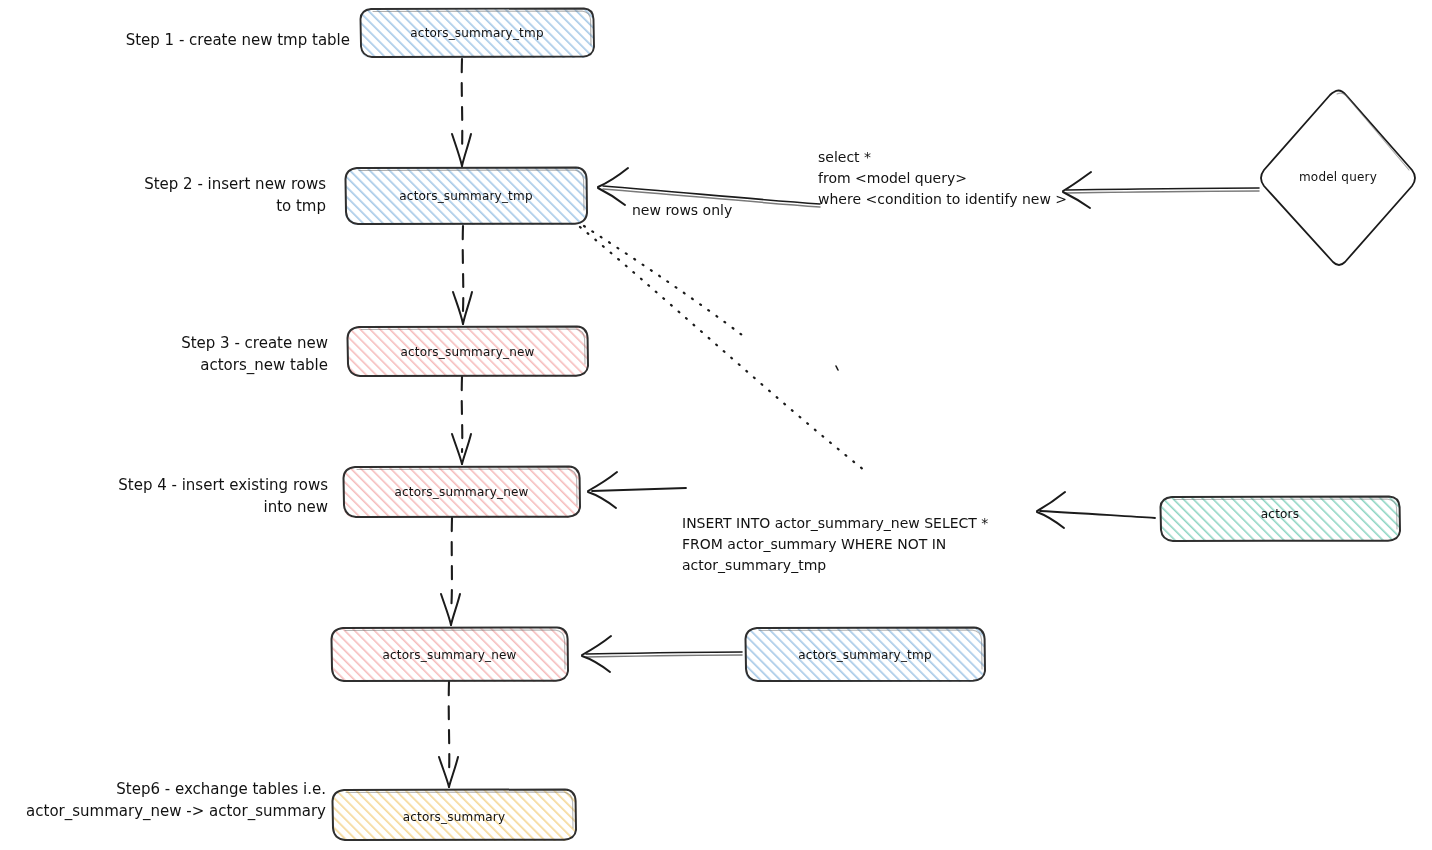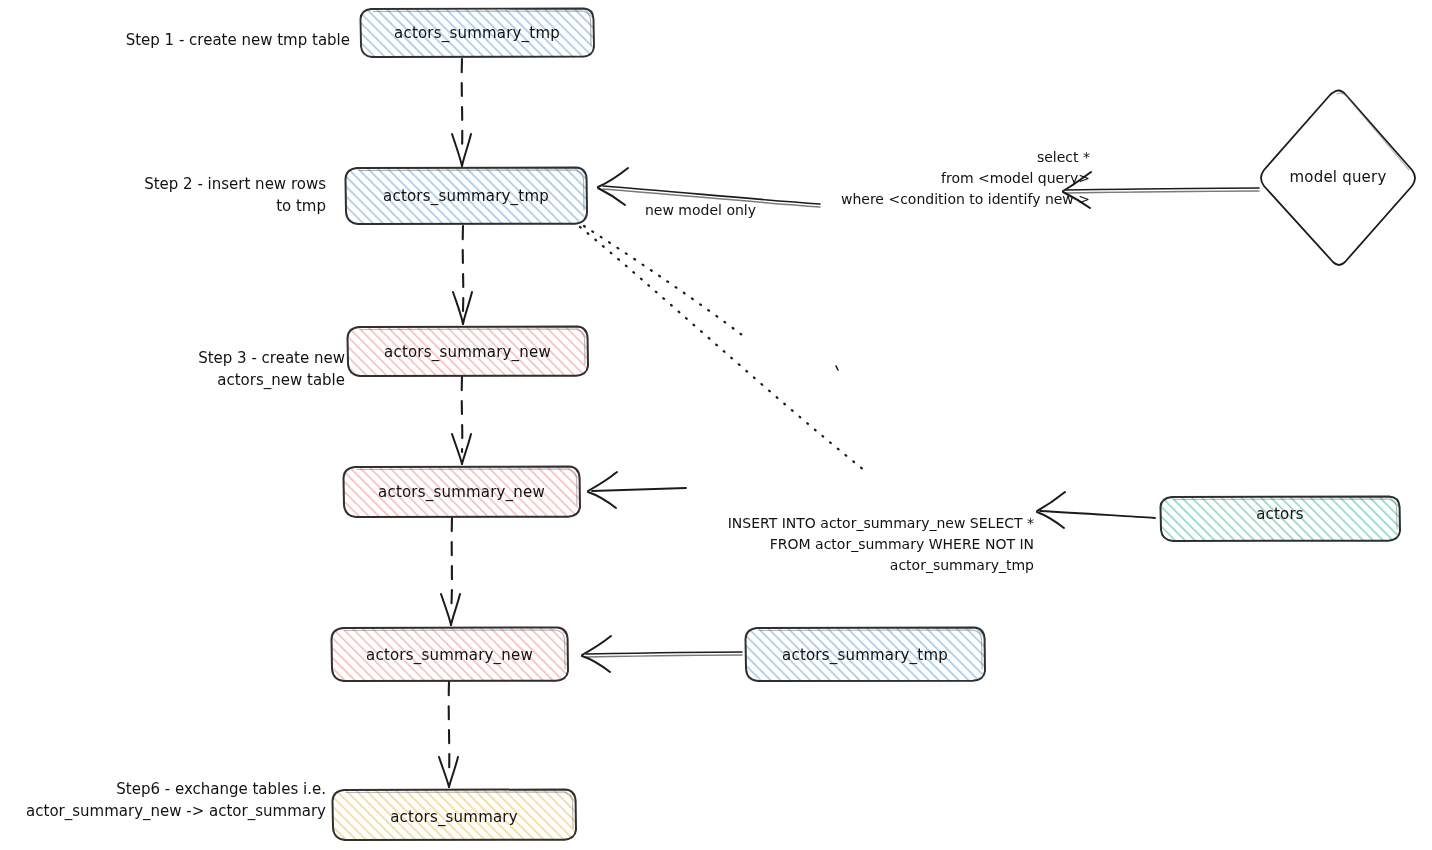--- a/index.html
+++ b/index.html
@@ -25,41 +25,41 @@
     width: 1432px;
     height: 850px;
   }
   .node-label {
     position: absolute;
     display: flex;
     align-items: center;
     justify-content: center;
     text-align: center;
     font-family: "DejaVu Sans", sans-serif;
-    font-size: 15px;
+    font-size: 12px;
     color: #121212;
     letter-spacing: 0.2px;
     pointer-events: none;
     white-space: nowrap;
   }
   .side-note {
     position: absolute;
     font-family: "DejaVu Sans", sans-serif;
     font-size: 15px;
     color: #121212;
     text-align: right;
     line-height: 1.45;
     white-space: pre-line;
   }
   .edge-note {
     position: absolute;
     font-family: "DejaVu Sans", sans-serif;
     font-size: 14px;
     color: #121212;
-    text-align: right;
+    text-align: left;
     line-height: 1.5;
     white-space: pre-line;
   }
   .box-hit {
     position: absolute;
     cursor: default;
   }
 </style>
 </head>
 <body>
@@ -233,26 +233,28 @@
   <div class="box-hit" style="left:343px; top:466px; width:237px; height:52px;"></div>
   <div class="box-hit" style="left:331px; top:627px; width:237px; height:55px;"></div>
   <div class="box-hit" style="left:745px; top:627px; width:240px; height:55px;"></div>
   <div class="box-hit" style="left:332px; top:789px; width:244px; height:52px;"></div>
   <div class="box-hit" style="left:1160px; top:496px; width:240px; height:45px;"></div>
   <div class="box-hit" style="left:1262px; top:92px;  width:156px; height:176px;"></div>
 
   <div class="side-note" style="left:100px; top:30px; width:250px;">Step 1 - create new tmp table</div>
   <div class="side-note" style="left:108px; top:174px; width:218px;">Step 2 - insert new rows
 to tmp</div>
-  <div class="side-note" style="left:145px; top:333px; width:200px;margin-top:15px;">Step 3 - create new
+  <div class="side-note" style="left:128px; top:333px; width:200px;">Step 3 - create new
 actors_new table</div>
+  <div class="side-note" style="left:78px; top:475px; width:250px;">Step 4 - insert existing rows
+into new</div>
   <div class="side-note" style="left:10px; top:779px; width:316px;">Step6 - exchange tables i.e.
 actor_summary_new -&gt; actor_summary</div>
 
-  <div class="edge-note" style="left:632px; top:200px; width:124px;">new model only</div>
+  <div class="edge-note" style="left:632px; top:200px; width:124px;">new rows only</div>
 
   <div class="edge-note" style="left:818px; top:147px; width:272px;">select *
 from &lt;model query&gt;
 where &lt;condition to identify new &gt;</div>
 
   <div class="edge-note" style="left:682px; top:473px; width:352px;margin-top:40px;">INSERT INTO actor_summary_new SELECT *
 FROM actor_summary WHERE NOT IN
 actor_summary_tmp</div>
 
 

